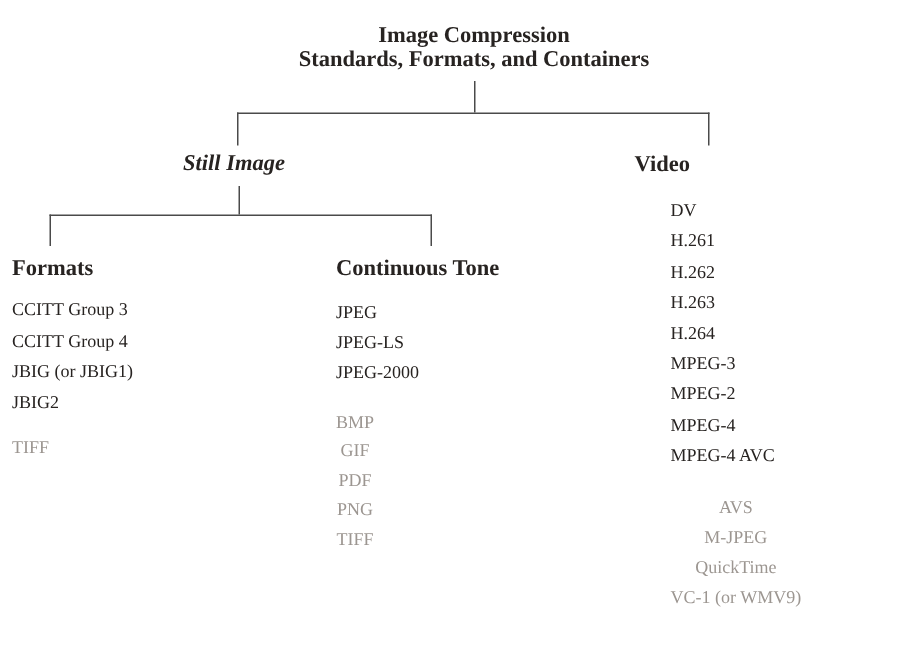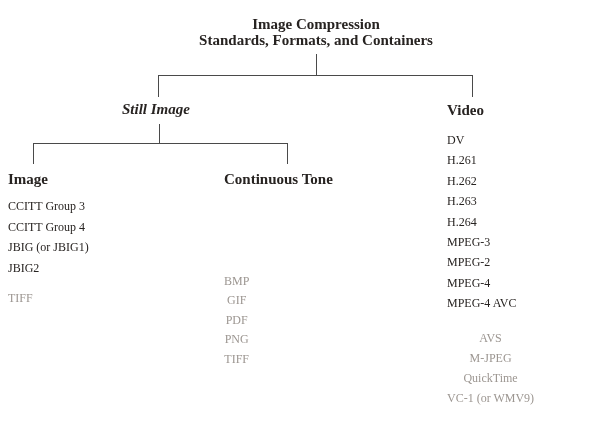--- a/index.html
+++ b/index.html
@@ -38,40 +38,45 @@
     <div>Image Compression</div>
     <div>Standards, Formats, and Containers</div>
   </div>
 
   <div class="vline" style="left:316px;top:54px;height:21px;"></div>
   <div class="hline" style="left:158px;top:75px;width:315px;"></div>
   <div class="vline" style="left:158px;top:75px;height:22px;"></div>
   <div class="vline" style="left:472px;top:75px;height:22px;"></div>
 
   <div class="hdr" style="left:122px;top:100px;font-style:italic;">Still Image</div>
-  <div class="hdr" style="left:447px;top:101px;">Video</div>
+  <div class="hdr" style="left:423px;top:101px;">Video</div>
 
   <div class="vline" style="left:159px;top:124px;height:19px;"></div>
   <div class="hline" style="left:33px;top:143px;width:255px;"></div>
   <div class="vline" style="left:33px;top:143px;height:21px;"></div>
   <div class="vline" style="left:287px;top:143px;height:21px;"></div>
 
-  <div class="hdr" style="left:8px;top:170px;">Image</div>
+  <div class="hdr" style="left:8px;top:170px;">Formats</div>
   <div class="hdr" style="left:224px;top:170px;">Continuous Tone</div>
 
   <div class="list lh205" style="left:8px;top:196px;">
       <div>CCITT Group 3</div>
       <div>CCITT Group 4</div>
       <div>JBIG (or JBIG1)</div>
       <div>JBIG2</div>
     </div>
   <div class="list lh200 gray" style="left:8px;top:288px;">
       <div>TIFF</div>
     </div>
 
+  <div class="list lh200" style="left:224px;top:198px;">
+      <div>JPEG</div>
+      <div>JPEG-LS</div>
+      <div>JPEG-2000</div>
+    </div>
   <div class="list lh194 gray" style="left:224px;top:272px;">
       <div>BMP</div>
       <div>GIF</div>
       <div>PDF</div>
       <div>PNG</div>
       <div>TIFF</div>
     </div>
 
   <div class="list lh204" style="left:447px;top:130px;">
       <div>DV</div>

